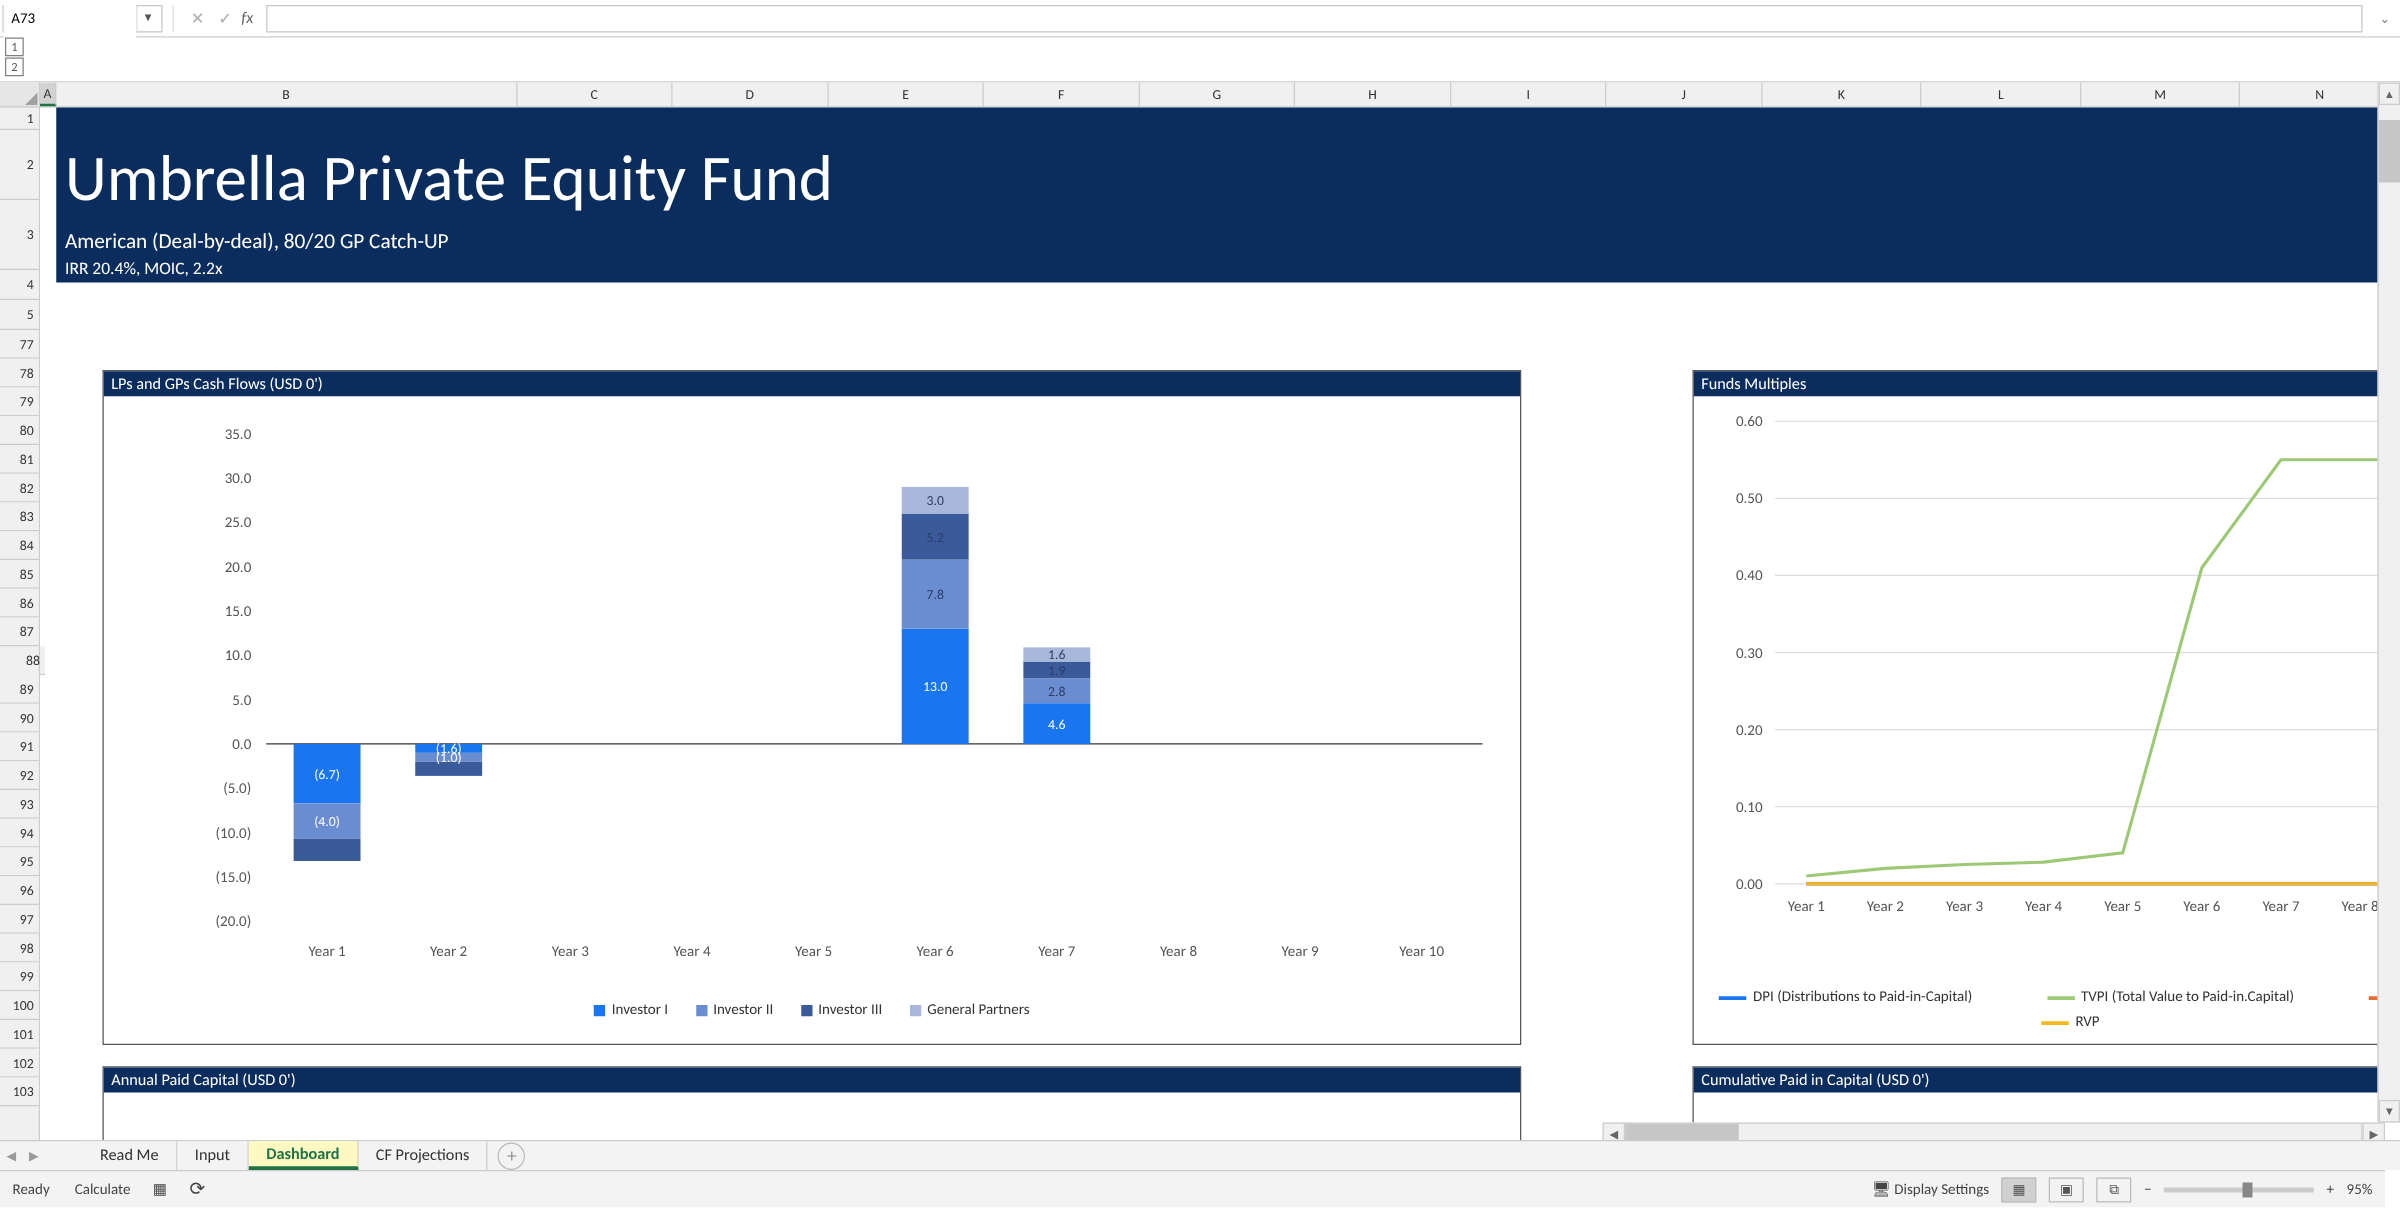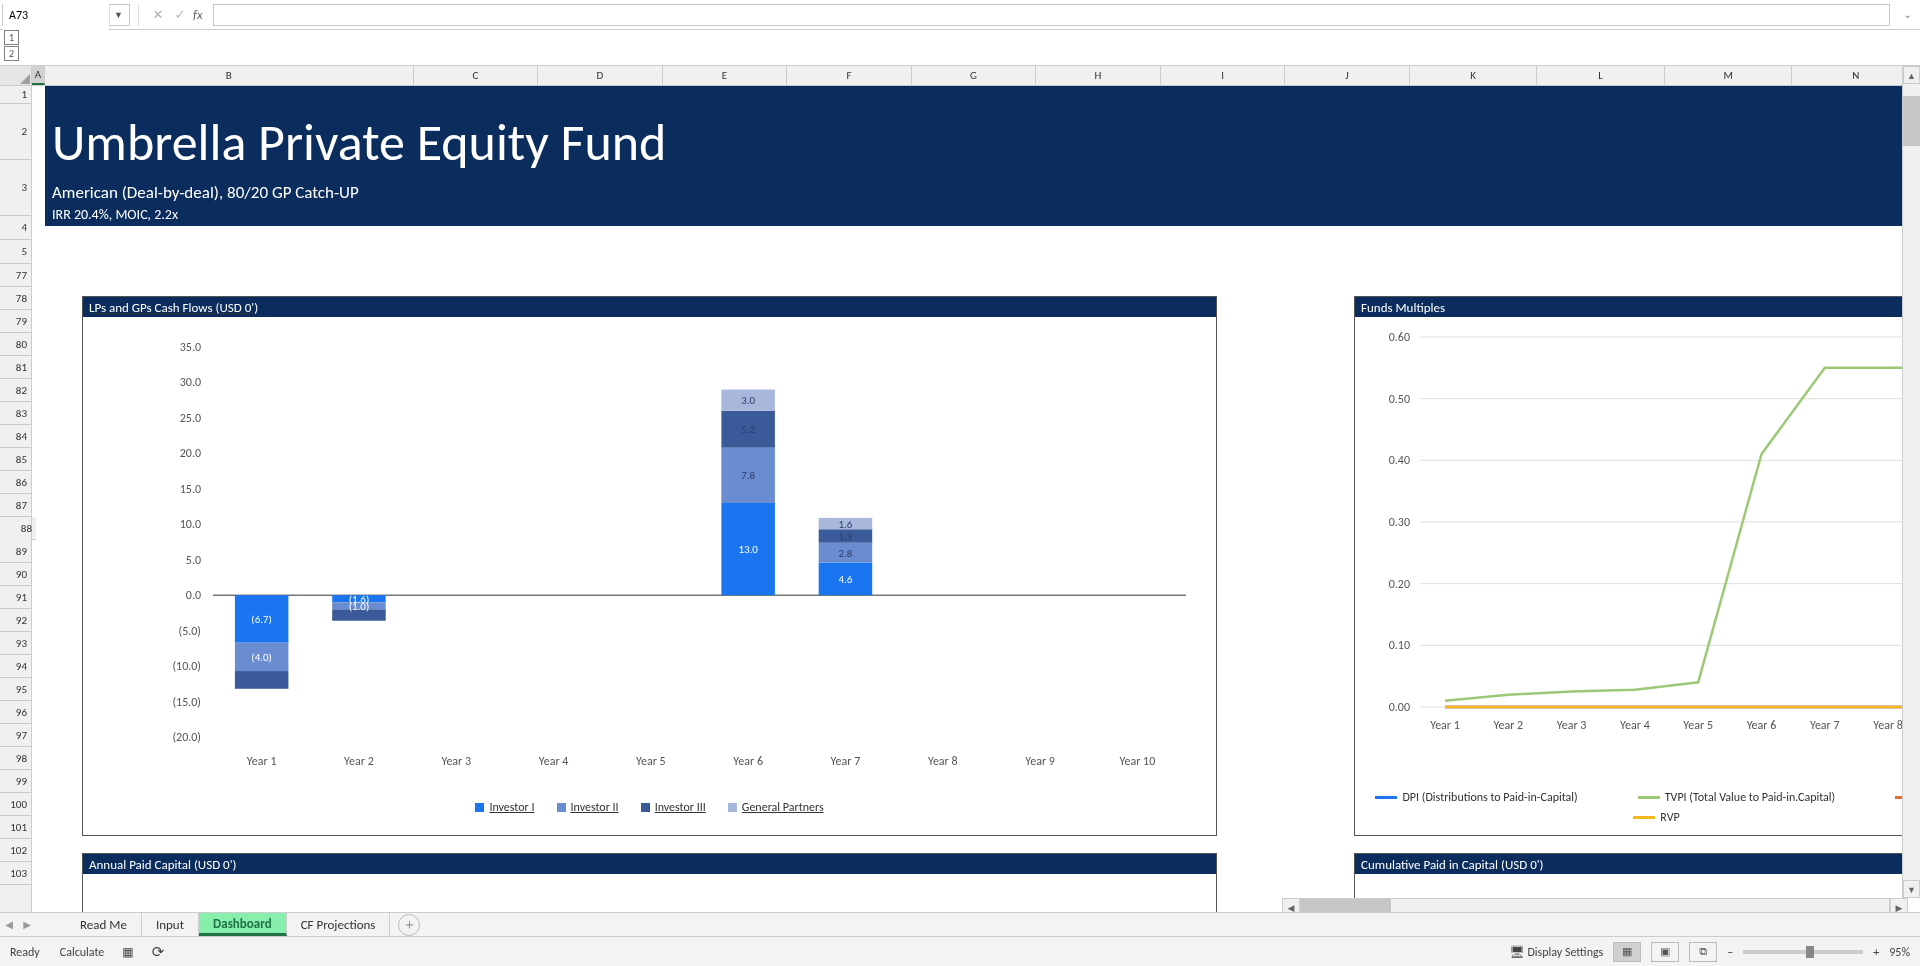--- a/index.html
+++ b/index.html
@@ -40,21 +40,21 @@
 
 
 #title-banner { position:absolute; left:13px; top:20px; right:0; height:140px; background:#0b2d5e; }
 #banner-title { position:absolute; left:7px; top:24px; font-size:52px; font-weight:400; color:#fff; }
 #banner-sub1 { position:absolute; left:7px; top:96px; font-size:17px; color:#fff; }
 #banner-sub2 { position:absolute; left:7px; top:120px; font-size:14px; color:#fff; }
 
 
 .panel { position:absolute; background:#fff; border:1px solid #555; }
 .panel-hdr { background:#0b2d5e; color:#fff; font-size:13px; padding:2px 6px; height:20px; display:flex; align-items:center; }
-#panel-cf { left:50px; top:230px; width:1135px; height:540px;text-decoration:underline; }
+#panel-cf { left:50px; top:230px; width:1135px; height:540px; }
 #panel-fm { left:1322px; top:230px; width:605px; height:540px; }
 #panel-apc { left:50px; top:787px; width:1135px; height:60px; }
 #panel-cpc { left:1322px; top:787px; width:605px; height:60px; }
 
 
 .legend { display:flex; justify-content:center; gap:22px; font-size:12px; color:#333; }
 .legend-item { display:flex; align-items:center; gap:5px; }
 .swatch { width:9px; height:9px; }
 .line-swatch { width:22px; height:3px; }
 
@@ -66,25 +66,25 @@
 #vscroll { position:absolute; right:0; top:66px; bottom:68px; width:18px; background:#f0f0f0; border-left:1px solid #ccc; }
 #vscroll-thumb { position:absolute; top:30px; width:100%; height:50px; background:#c6c6c6; }
 #vscroll-up,#vscroll-dn { position:absolute; width:100%; height:18px; display:flex; align-items:center; justify-content:center; font-size:9px; color:#666; border:1px solid #ccc; background:#f0f0f0; }
 #vscroll-up { top:0; }
 #vscroll-dn { bottom:0; }
 
 
 #tab-bar { position:absolute; bottom:30px; left:0; right:0; height:24px; background:#f3f3f3; border-top:1px solid #ccc; display:flex; align-items:center; }
 .tab-nav { width:18px; display:flex; align-items:center; justify-content:center; color:#999; font-size:10px; }
 .sheet-tab { padding:0 14px; height:100%; display:flex; align-items:center; font-size:13px; border-right:1px solid #ccc; background:#f3f3f3; color:#333; }
-.sheet-tab.active { background:#86efac; color:#217346; border-bottom:3px solid #217346; font-weight:600; }
+.sheet-tab.active { background:#fef9c3; color:#217346; border-bottom:3px solid #217346; font-weight:600; }
 .add-tab { width:22px; height:22px; border:1px solid #bbb; border-radius:50%; display:flex; align-items:center; justify-content:center; margin-left:8px; color:#888; font-size:14px; }
 
 
-#status-bar { position:absolute; bottom:0; left:0; right:0; height:30px; background:#f3f3f3; border-top:1px solid #ccc; display:flex; align-items:center; padding:0 10px; font-size:12px; color:#444; }
+#status-bar { position:absolute; bottom:0; left:0; right:12px; height:30px; background:#f3f3f3; border-top:1px solid #ccc; display:flex; align-items:center; padding:0 10px; font-size:12px; color:#444; }
 #status-right { position:absolute; right:10px; display:flex; align-items:center; gap:10px; }
 .view-btn { width:28px; height:20px; border:1px solid #bbb; display:flex; align-items:center; justify-content:center; font-size:11px; color:#555; }
 .view-btn.active { background:#d0d0d0; }
 #zoom-slider { width:120px; height:4px; background:#ccc; position:relative; }
 #zoom-slider::after { content:""; position:absolute; left:52%; top:-4px; width:8px; height:12px; background:#888; }
 
 svg text { font-family:"Segoe UI",Calibri,Arial,sans-serif; }
 </style>
 </head>
 <body>

